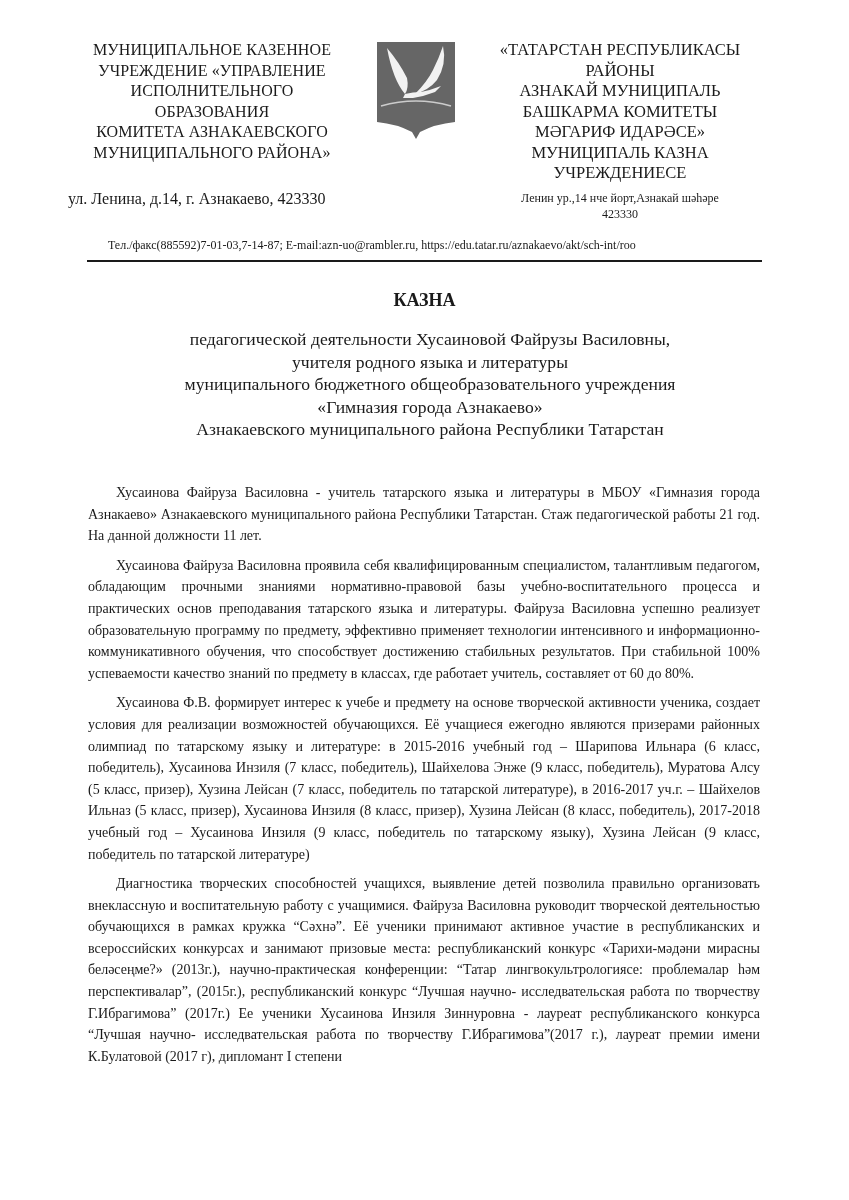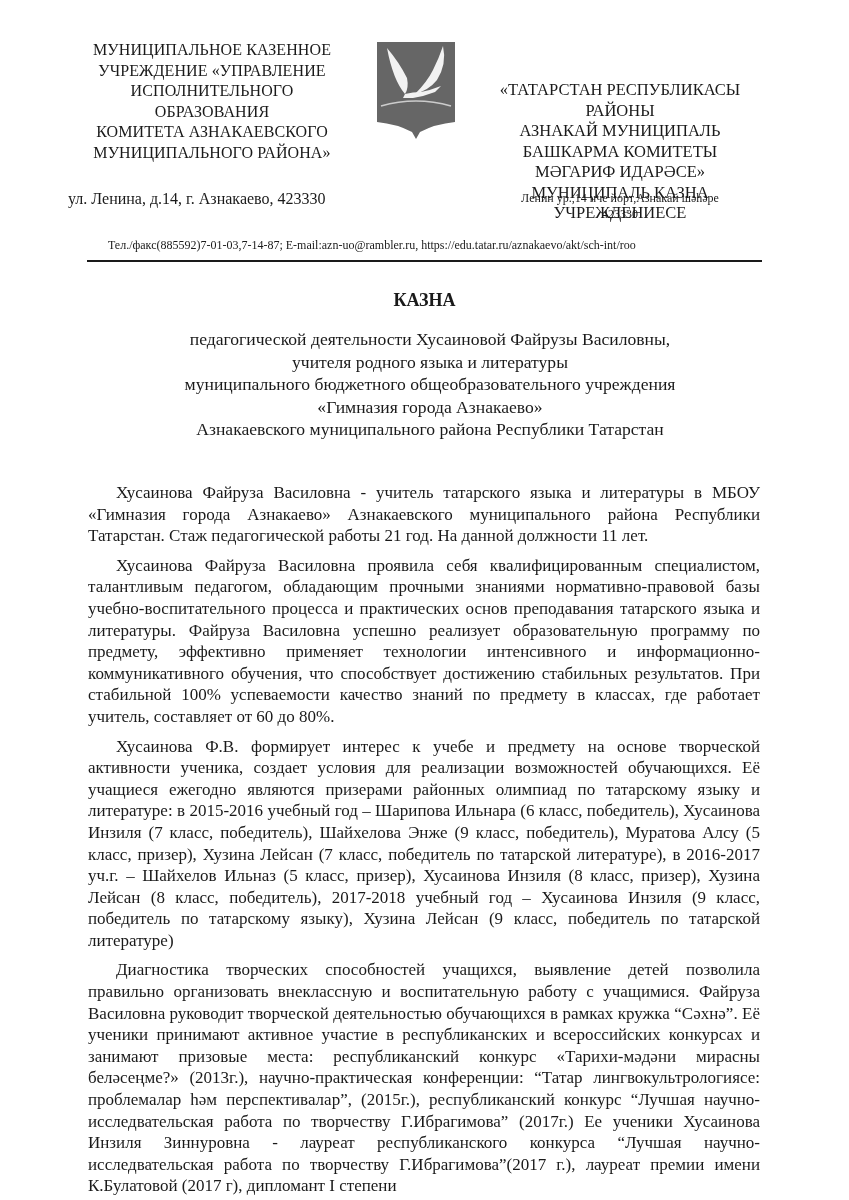--- a/index.html
+++ b/index.html
@@ -6,21 +6,21 @@
   body {
     width: 849px; height: 1200px; position: relative; overflow: hidden;
     font-family: "Liberation Serif", "DejaVu Serif", serif; color: #1a1a1a;
   }
   .hdr-left {
     position: absolute; left: 62px; top: 40px; width: 300px;
     text-align: center; font-size: 16px; line-height: 20.5px; letter-spacing: 0.1px;
   }
   .hdr-right {
     position: absolute; left: 470px; top: 40px; width: 300px;
-    text-align: center; font-size: 16.5px; line-height: 20.5px; margin-top: 40px;
+    text-align: center; font-size: 16.5px; line-height: 20.5px;
   }
   .hdr-line { display: block; }
   .addr-left {
     position: absolute; left: 68px; top: 190px; font-size: 16px;
   }
   .addr-right {
     position: absolute; left: 470px; top: 190px; width: 300px; text-align: center;
     font-size: 12px; line-height: 16px;
   }
   .emblem { position: absolute; left: 375px; top: 40px; width: 82px; height: 100px; }
@@ -33,21 +33,21 @@
   .title {
     position: absolute; left: 0; width: 849px; top: 290px; text-align: center;
     font-weight: bold; font-size: 18px;
   }
   .subtitle {
     position: absolute; left: 100px; width: 660px; top: 328px; text-align: center;
     font-size: 17.6px; line-height: 22.5px;
   }
   .body {
     position: absolute; left: 88px; width: 672px; top: 482px;
-    font-size: 17px; line-height: 21.6px; text-align: justify;
+    font-size: 14px; line-height: 21.6px; text-align: justify;
   }
   .body p { margin: 0; text-indent: 28px; }
   .body p + p { margin-top: 8px; }
 </style>
 </head>
 <body>
 
 <div class="hdr-left">
   <span class="hdr-line">МУНИЦИПАЛЬНОЕ КАЗЕННОЕ</span>
   <span class="hdr-line">УЧРЕЖДЕНИЕ «УПРАВЛЕНИЕ</span>

